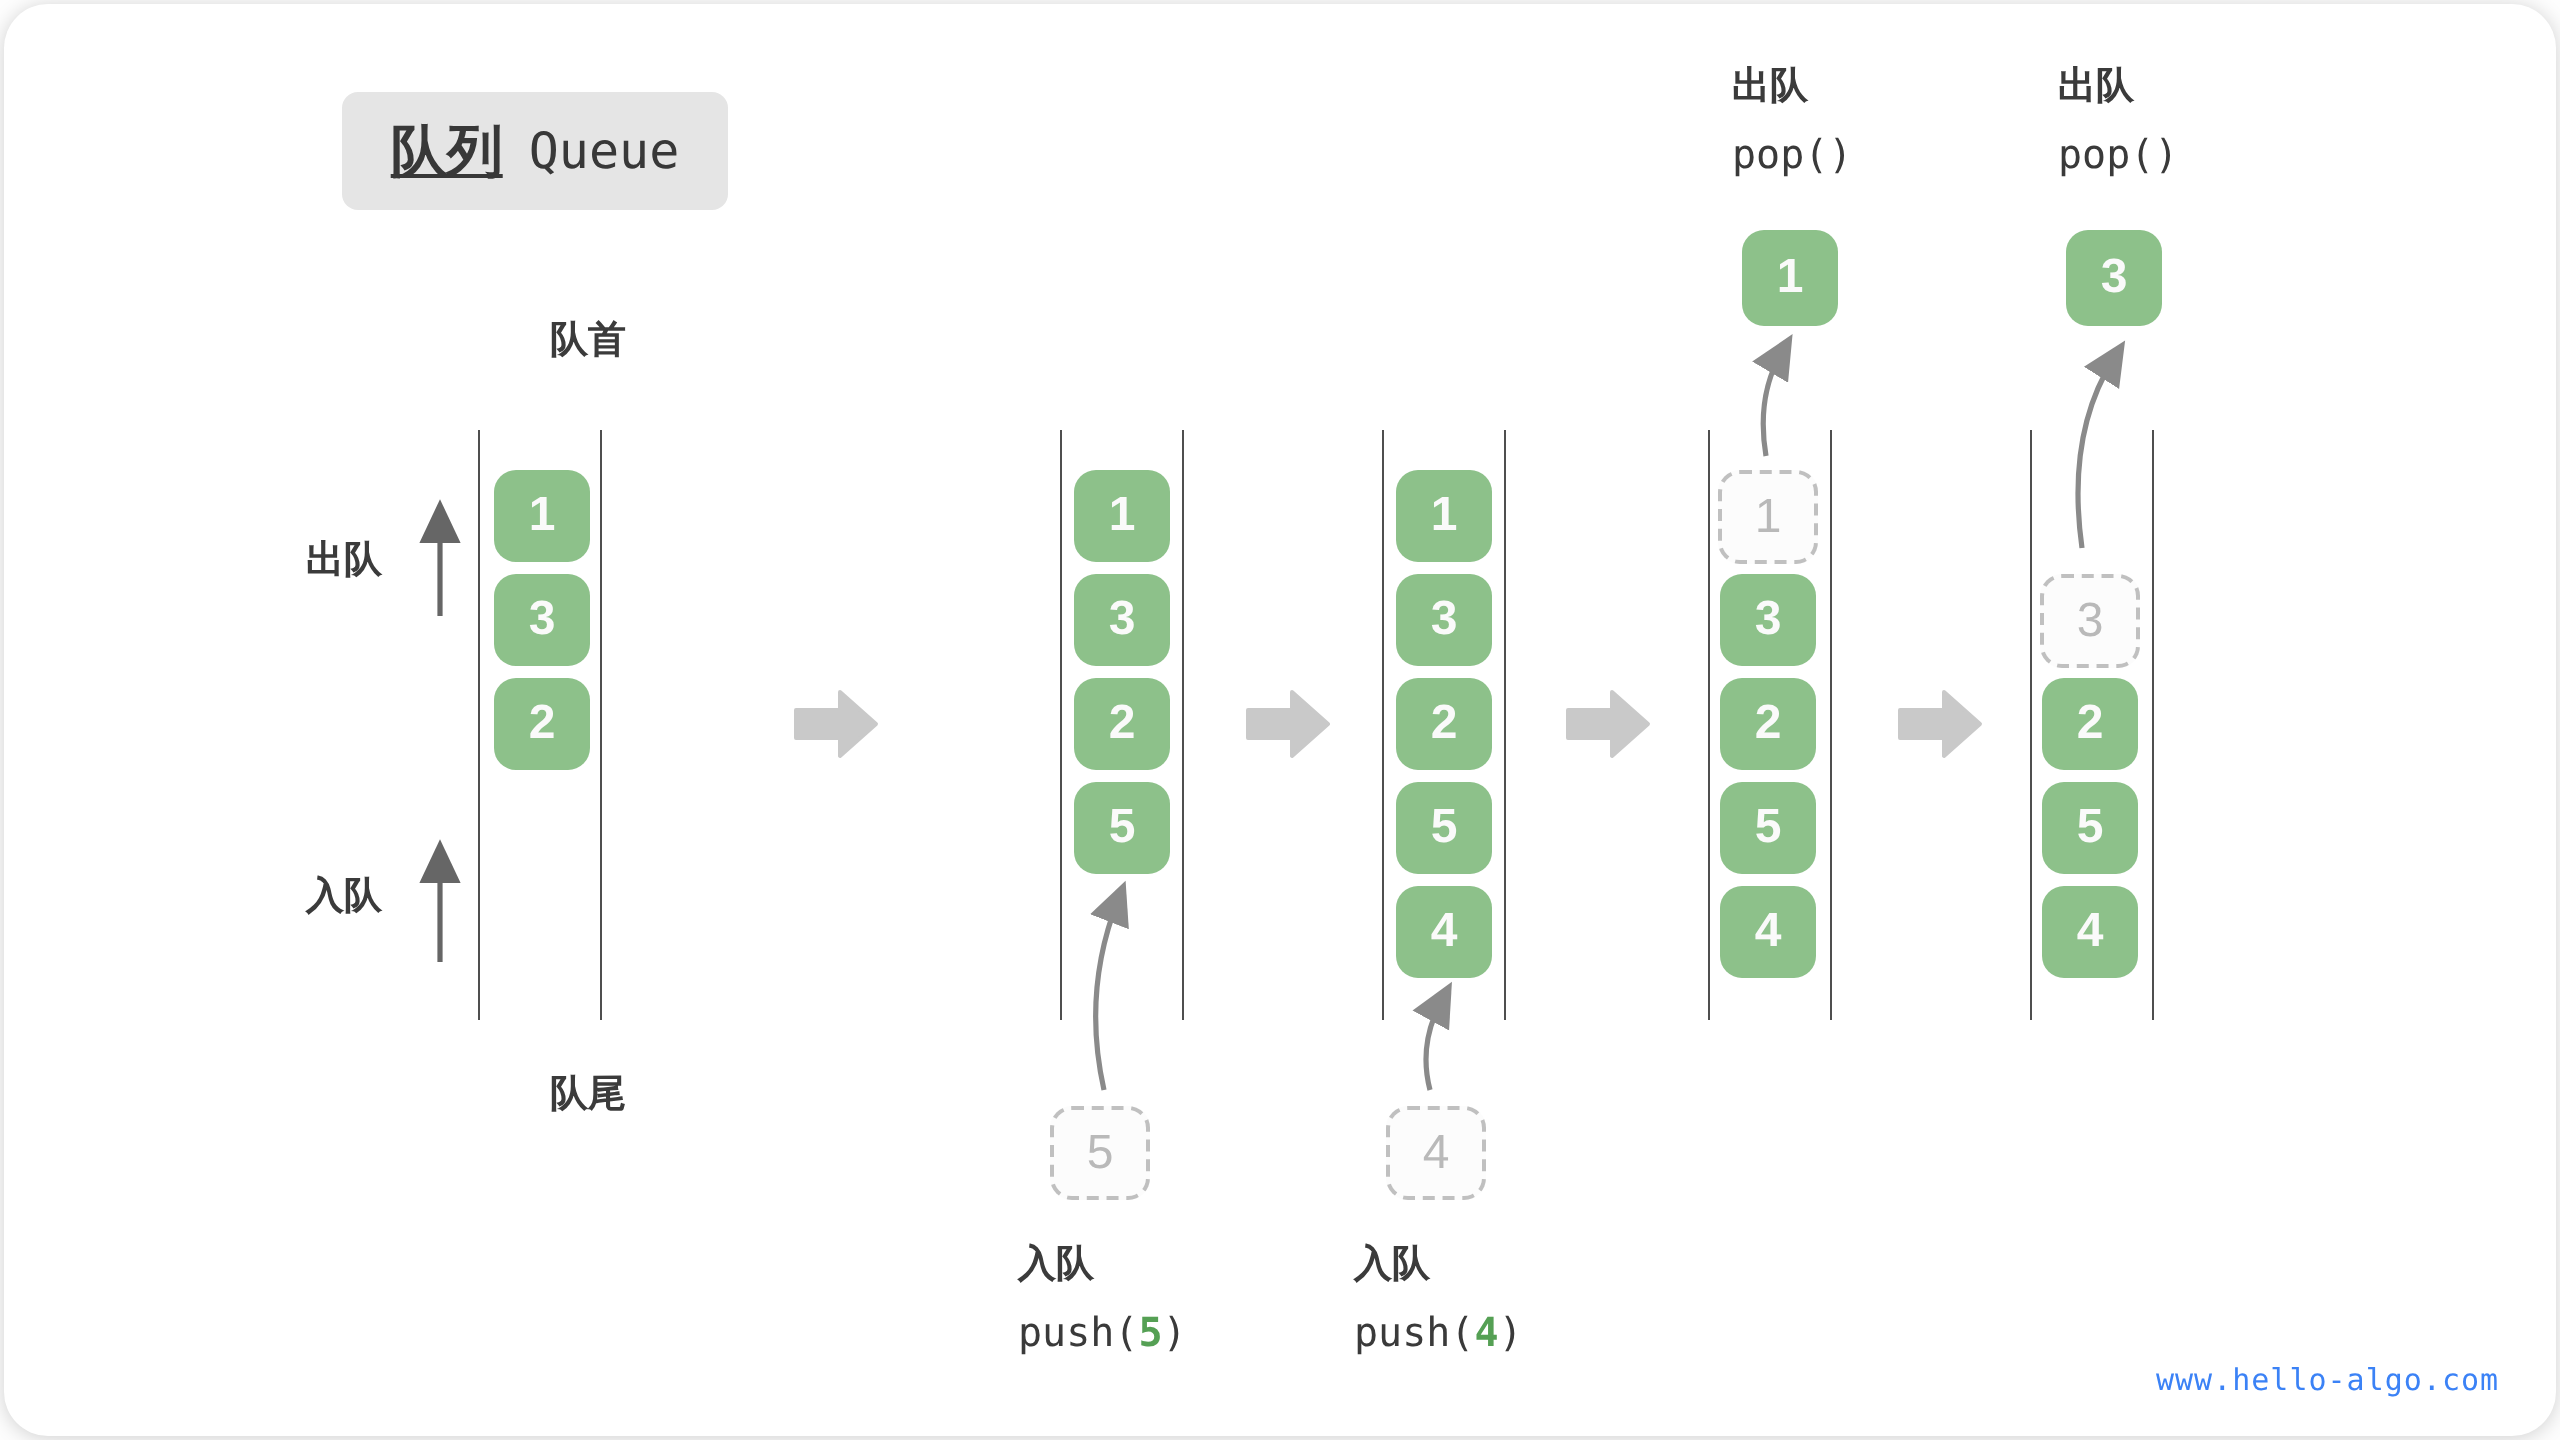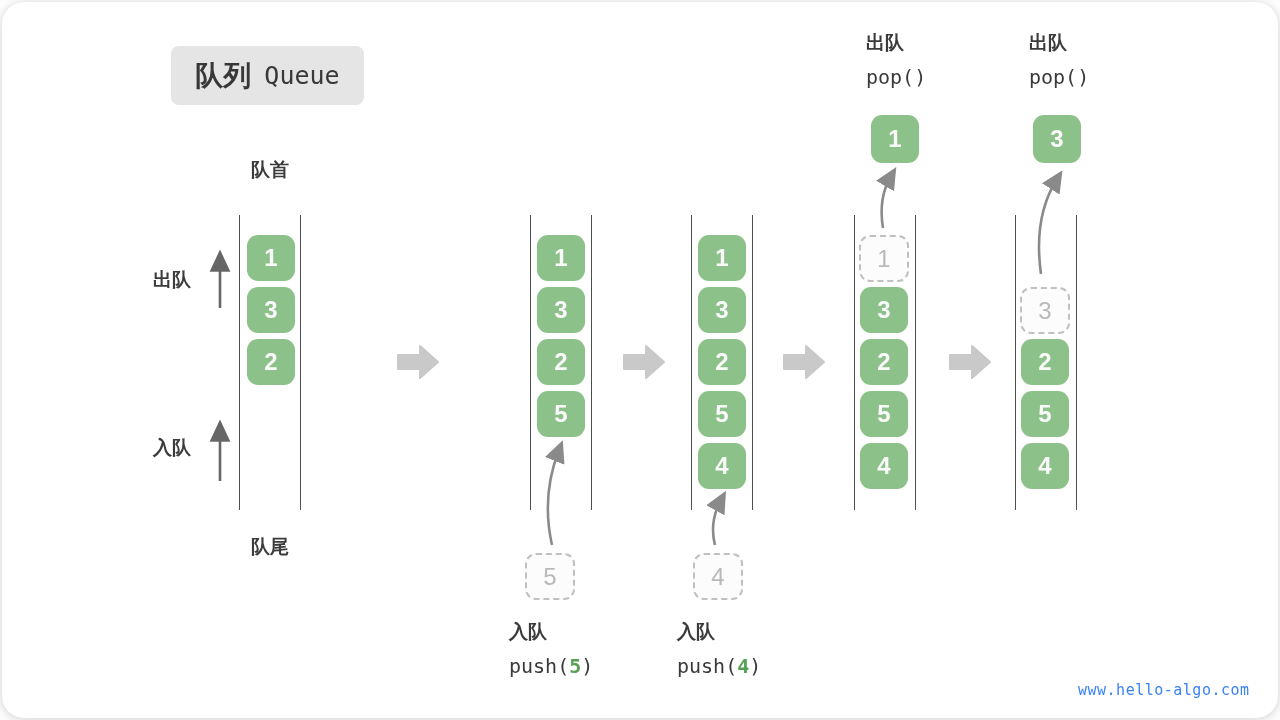--- a/index.html
+++ b/index.html
@@ -3,25 +3,25 @@
 <meta charset="utf-8">
 <style>
   html,body{margin:0;padding:0;background:#fdfdfd;font-family:"Liberation Sans",sans-serif;}
   .stage{position:relative;width:1280px;height:720px;overflow:hidden;}
   .card{position:absolute;left:2px;top:2px;width:1276px;height:716px;background:#ffffff;
         border-radius:22px;box-shadow:0 1px 10px rgba(0,0,0,0.18);}
   .abs{position:absolute;}
   
   .title-badge{left:169px;top:44px;width:193px;height:59px;background:#e5e5e5;border-radius:8px;
         display:flex;align-items:center;justify-content:center;gap:13px;}
-  .title-zh{font-size:28px;font-weight:bold;color:#383838;}
+  .title-zh{font-size:28px;font-weight:bold;color:#383838;text-decoration:underline;}
   .title-en{font-family:"DejaVu Sans Mono",monospace;font-size:25px;color:#383838;}
   
   .cn-label{font-size:19px;font-weight:bold;color:#3b3b3b;white-space:nowrap;}
-  .end-label{width:62px;text-align:center;}
+  .end-label{width:62px;text-align:center;margin-left:24px;}
   
   .channel{top:213px;width:62px;height:295px;box-sizing:border-box;
         border-left:1.6px solid #4f4f4f;border-right:1.6px solid #4f4f4f;}
   
   .box{width:48px;height:46px;background:#8dc18a;border-radius:11px;
         display:flex;align-items:center;justify-content:center;
         color:#fafafa;font-size:24px;font-weight:bold;}
   .popped{width:48px;height:48px;}
   
   .ghost{width:50px;height:47px;box-sizing:border-box;background:#fcfcfc;

